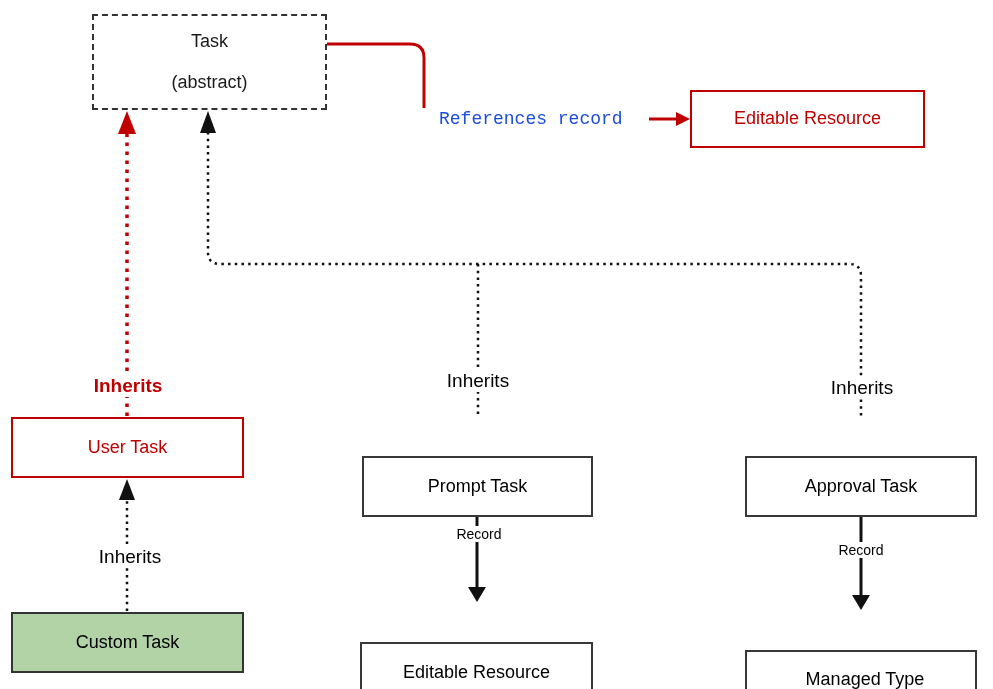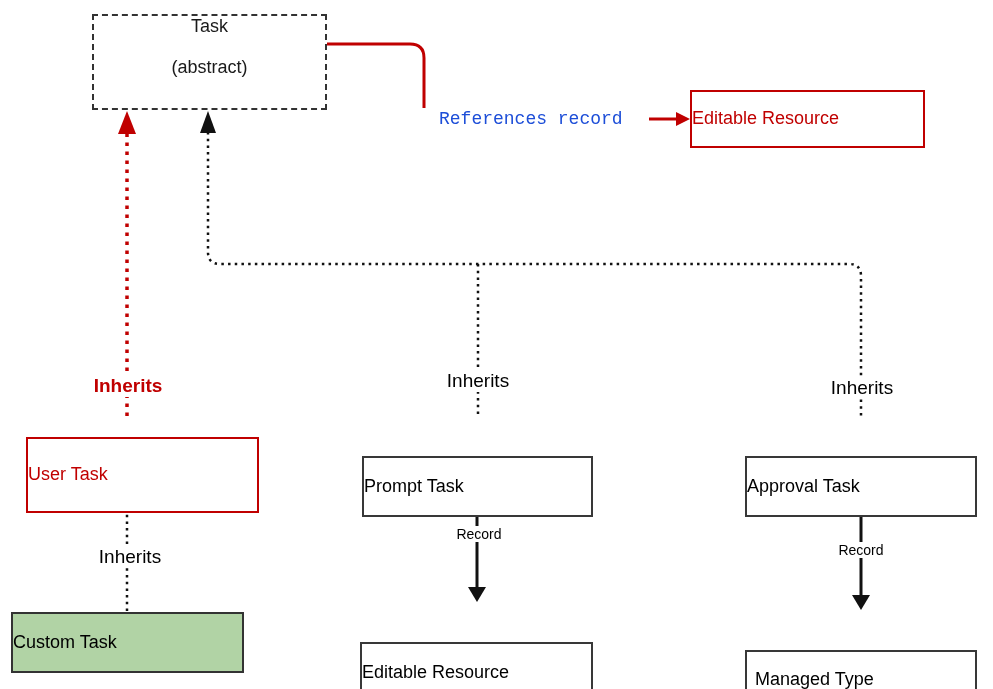--- a/index.html
+++ b/index.html
@@ -18,21 +18,21 @@
   .wires {
     position: absolute;
     left: 0; top: 0;
     width: 993px; height: 689px;
   }
   .node {
     position: absolute;
     box-sizing: border-box;
     display: flex;
     align-items: center;
-    justify-content: flex-start;
+    justify-content: center;
     text-align: center;
     background: #ffffff;
     color: #000000;
     font-size: 18px;
     line-height: 1.2;
   }
   .node--dark {
     border: 2.5px solid #383838;
     margin-top: 39px;
   }
@@ -121,21 +121,21 @@
 
   <div class="node node--dashed" style="left:92px; top:14px; width:235px; height:96px;">
     <div>Task</div>
     <div>(abstract)</div>
   </div>
 
   <div class="node node--red" style="left:690px; top:90px; width:235px; height:58px;">
     <span>Editable Resource</span>
   </div>
 
-  <div class="node node--red" style="left:26px; top:417px; width:233px; height:76px;margin-top:20px;">
+  <div class="node node--red" style="left:11px; top:417px; width:233px; height:61px;">
     <span>User Task</span>
   </div>
 
   <div class="node node--dark" style="left:362px; top:417px; width:231px; height:61px;">
     <span>Prompt Task</span>
   </div>
 
   <div class="node node--dark" style="left:745px; top:417px; width:232px; height:61px;">
     <span>Approval Task</span>
   </div>

